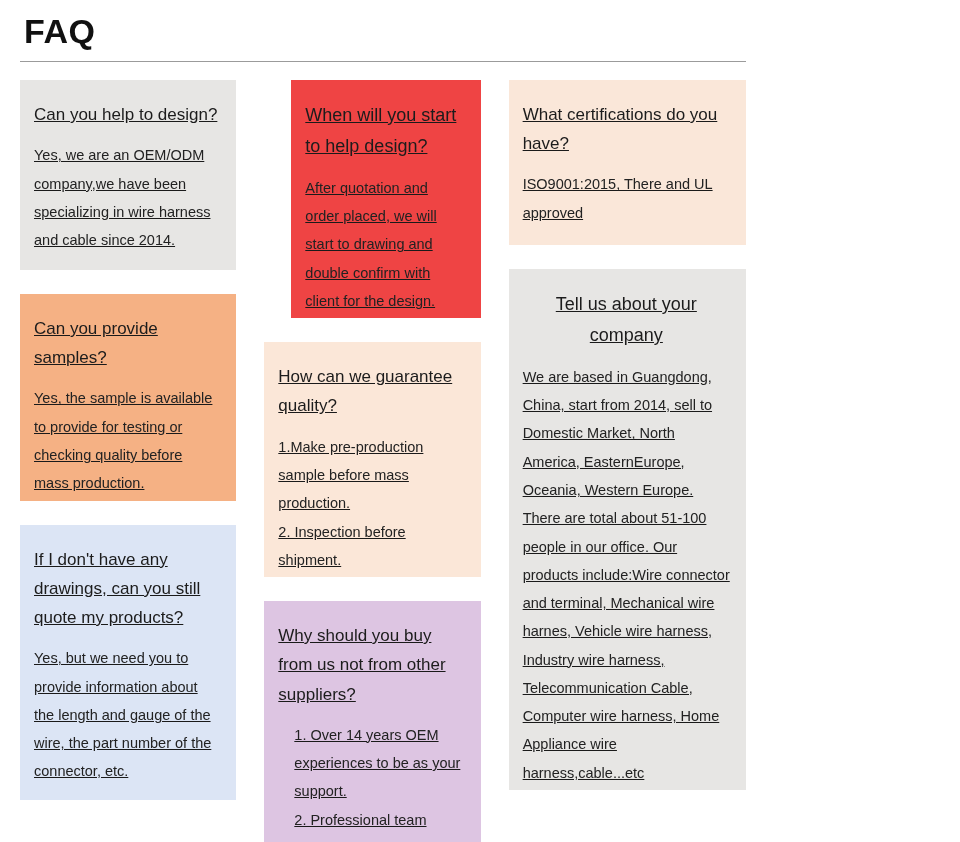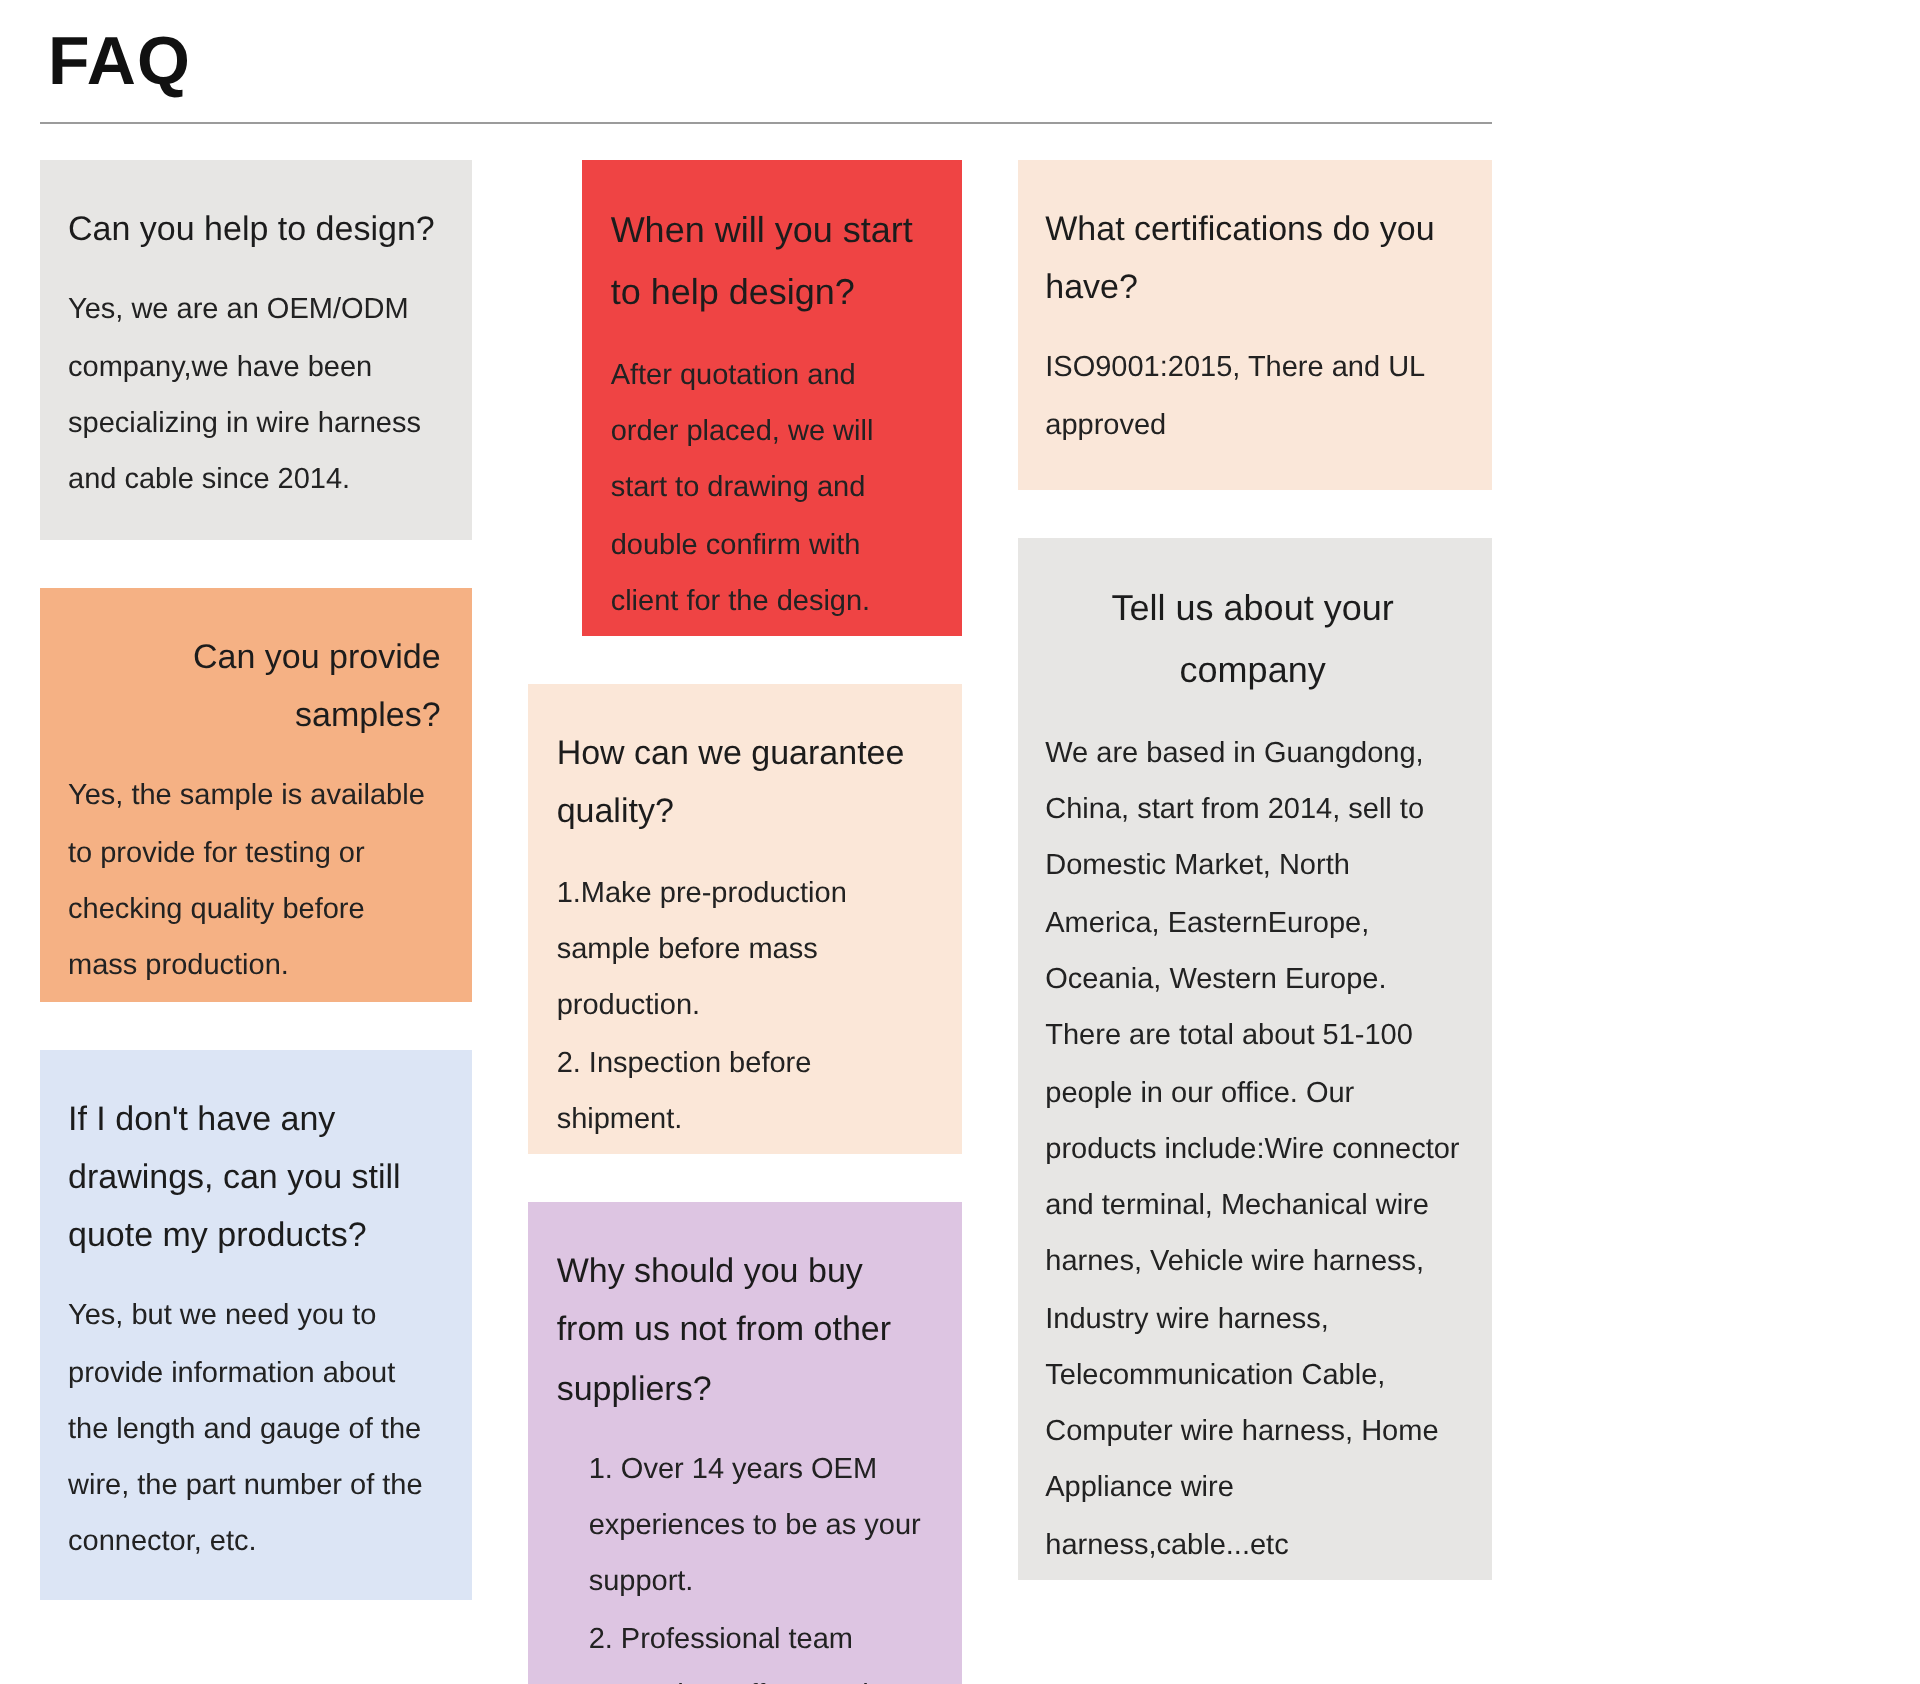--- a/index.html
+++ b/index.html
@@ -44,20 +44,21 @@
     flex-direction: column;
     gap: 24px;
   }
   .col-1 { width: 277px; }
   .col-2 { width: 277px; }
   .col-3 { width: 304px; }
 
   .card {
     box-sizing: border-box;
     padding: 20px 16px 3px 14px;
+    text-decoration: underline;
   }
   .card-q {
     font-size: 17px;
     line-height: 1.72;
     color: #1c1c1c;
     margin: 0 0 6px 0;
     font-weight: normal;
   }
   .card-a {
     font-size: 14.5px;
@@ -75,21 +76,21 @@
   <div class="page-title">FAQ</div>
   <div class="title-rule"></div>
   <div class="columns" id="columns">
       <div class="col col-1">
         <div class="card" style="background: rgb(231, 230, 228); min-height: 190px;">
           <p class="card-q" style="font-size: 17px;">Can you help to design?</p>
           <div class="spacer-sm"></div>
           <p class="card-a" style="font-size: 14.5px;">Yes, we are an OEM/ODM company,we have been specializing in wire harness and cable since 2014.</p>
         </div>
         <div class="card" style="background: rgb(245, 177, 132); min-height: 197px;">
-          <p class="card-q" style="font-size: 17px; text-align: right;">Can you provide samples?</p>
+          <p class="card-q" style="font-size: 17px;">Can you provide samples?</p>
           <div class="spacer-sm"></div>
           <p class="card-a" style="font-size: 14.5px;">Yes, the sample is available to provide for testing or checking quality before mass production.</p>
         </div>
         <div class="card" style="background: rgb(220, 229, 245); min-height: 275px;">
           <p class="card-q" style="font-size: 17px;">If I don't have any drawings, can you still quote my products?</p>
           <div class="spacer-sm"></div>
           <p class="card-a" style="font-size: 14.5px;">Yes, but we need you to provide information about the length and gauge of the wire, the part number of the connector, etc.</p>
         </div>
       </div>
       <div class="col col-2">

